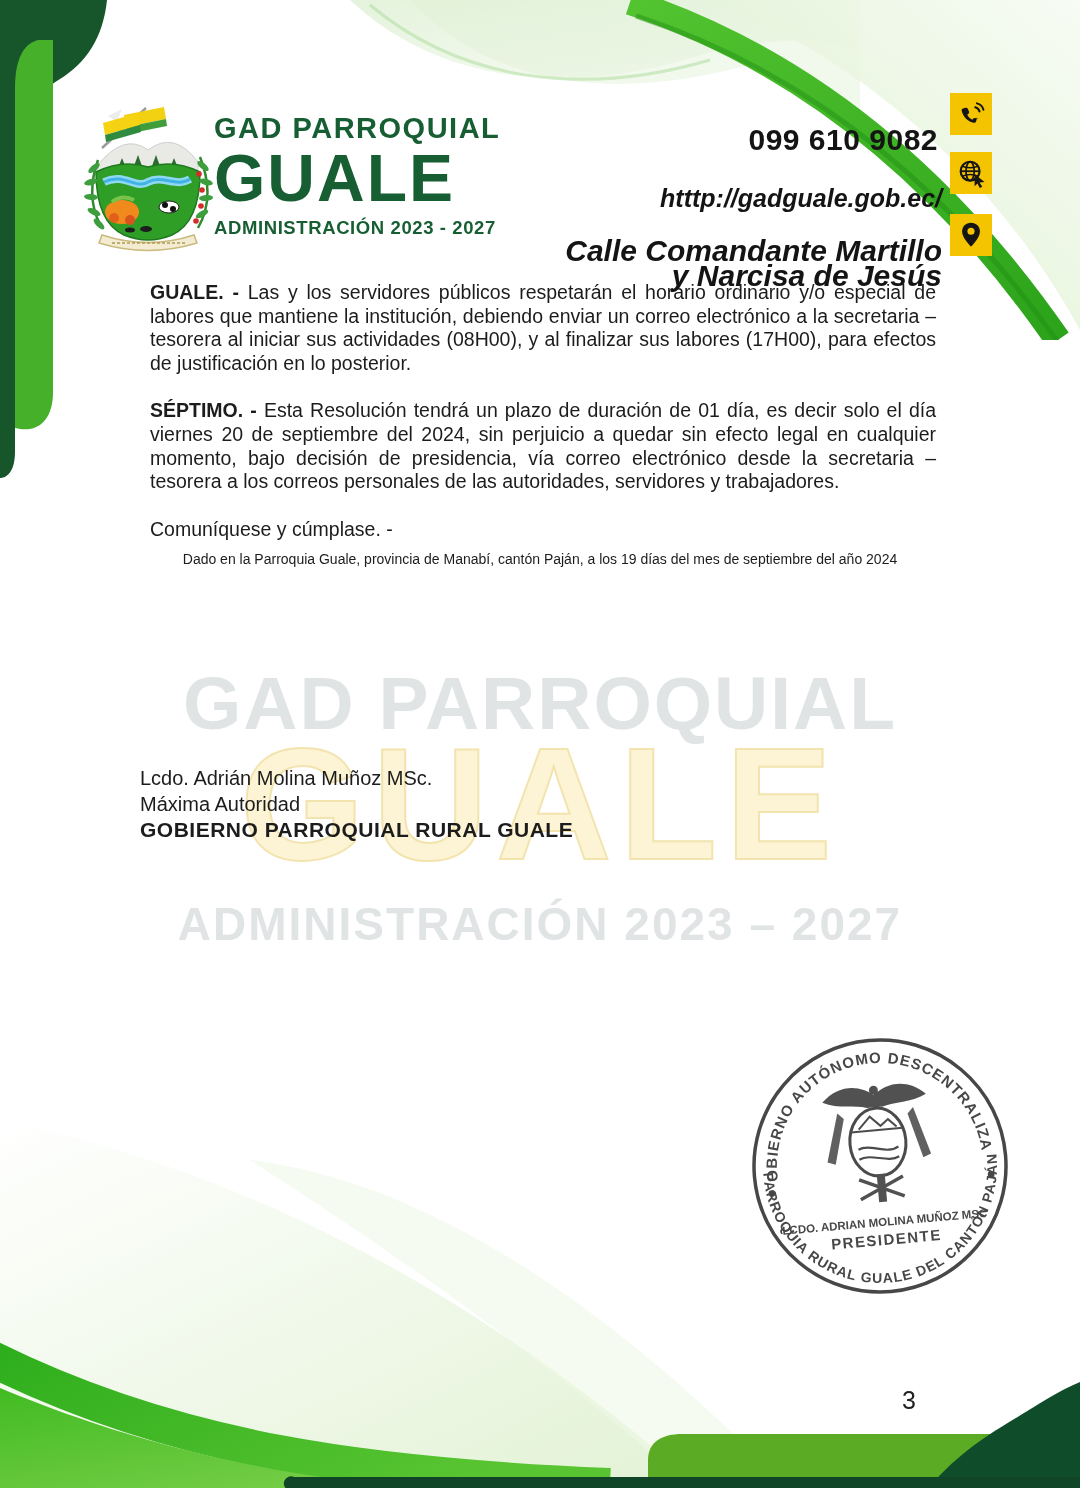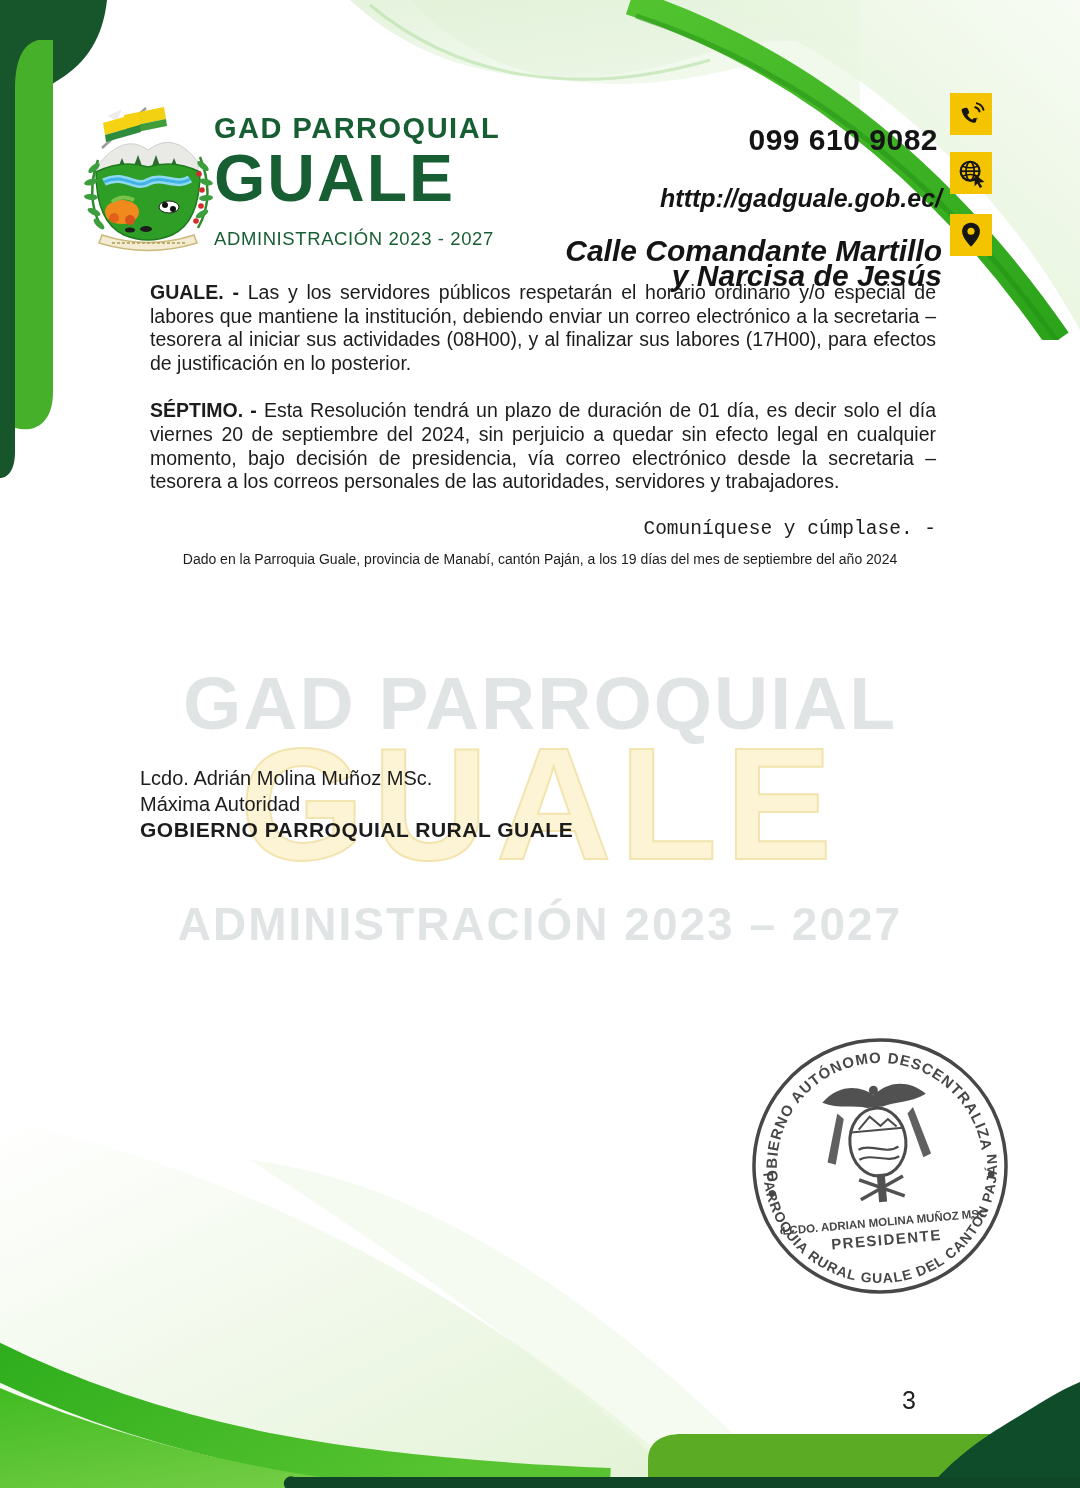--- a/index.html
+++ b/index.html
@@ -6,33 +6,33 @@
   body{
     width:1080px;height:1488px;position:relative;overflow:hidden;background:#ffffff;
     font-family:"Liberation Sans", sans-serif;color:#1c1c1c;
   }
   .abs{position:absolute;}
 
   
   .logo-text{left:214px;top:114px;color:#175e33;line-height:1;}
   .logo-line1{font-size:29px;font-weight:bold;letter-spacing:1.5px;}
   .logo-line2{font-size:66px;font-weight:bold;letter-spacing:2px;margin-top:2px;}
-  .logo-line3{font-size:18.5px;font-weight:normal;letter-spacing:.6px;margin-top:19px;}
+  .logo-line3{font-size:18.5px;font-weight:bold;letter-spacing:.6px;margin-top:8px;}
 
   .contact-icon{width:42px;height:42px;background:#f4c400;display:flex;align-items:center;justify-content:center;}
   .contact-text{color:#141414;text-align:right;margin-top:26px;}
   .phone-text{font-size:30px;font-weight:bold;letter-spacing:.5px;}
   .web-text{font-size:25px;font-weight:bold;font-style:italic;}
   .addr-text{font-size:30px;font-weight:bold;font-style:italic;line-height:25px;}
 
   
   .doc{left:150px;top:281px;width:786px;font-size:19.5px;line-height:23.6px;text-align:justify;}
   .para{margin:0 0 24px 0;}
   .lead{font-weight:bold;}
-  .closing{margin:10px 0 0 0;text-align:right;font-family:Liberation Mono, monospace;}
+  .closing{margin:10px 0 0 0;text-align:left;}
   .dateline{left:124px;top:546px;width:832px;text-align:center;font-size:14px;line-height:27px;}
 
   
   .wm{left:0;width:1080px;text-align:center;line-height:1;user-select:none;}
   .wm1{top:666px;font-size:75px;font-weight:bold;letter-spacing:2px;color:#e1e4e5;}
   .wm2{top:724px;font-size:160px;font-weight:bold;letter-spacing:8px;color:#fdf4d5;-webkit-text-stroke:2px #f3e4af;}
   .wm3{top:901px;font-size:46px;font-weight:bold;letter-spacing:2px;color:#e1e4e5;}
 
   
   .sig{left:140px;top:765px;width:820px;text-align:left;line-height:26px;}

